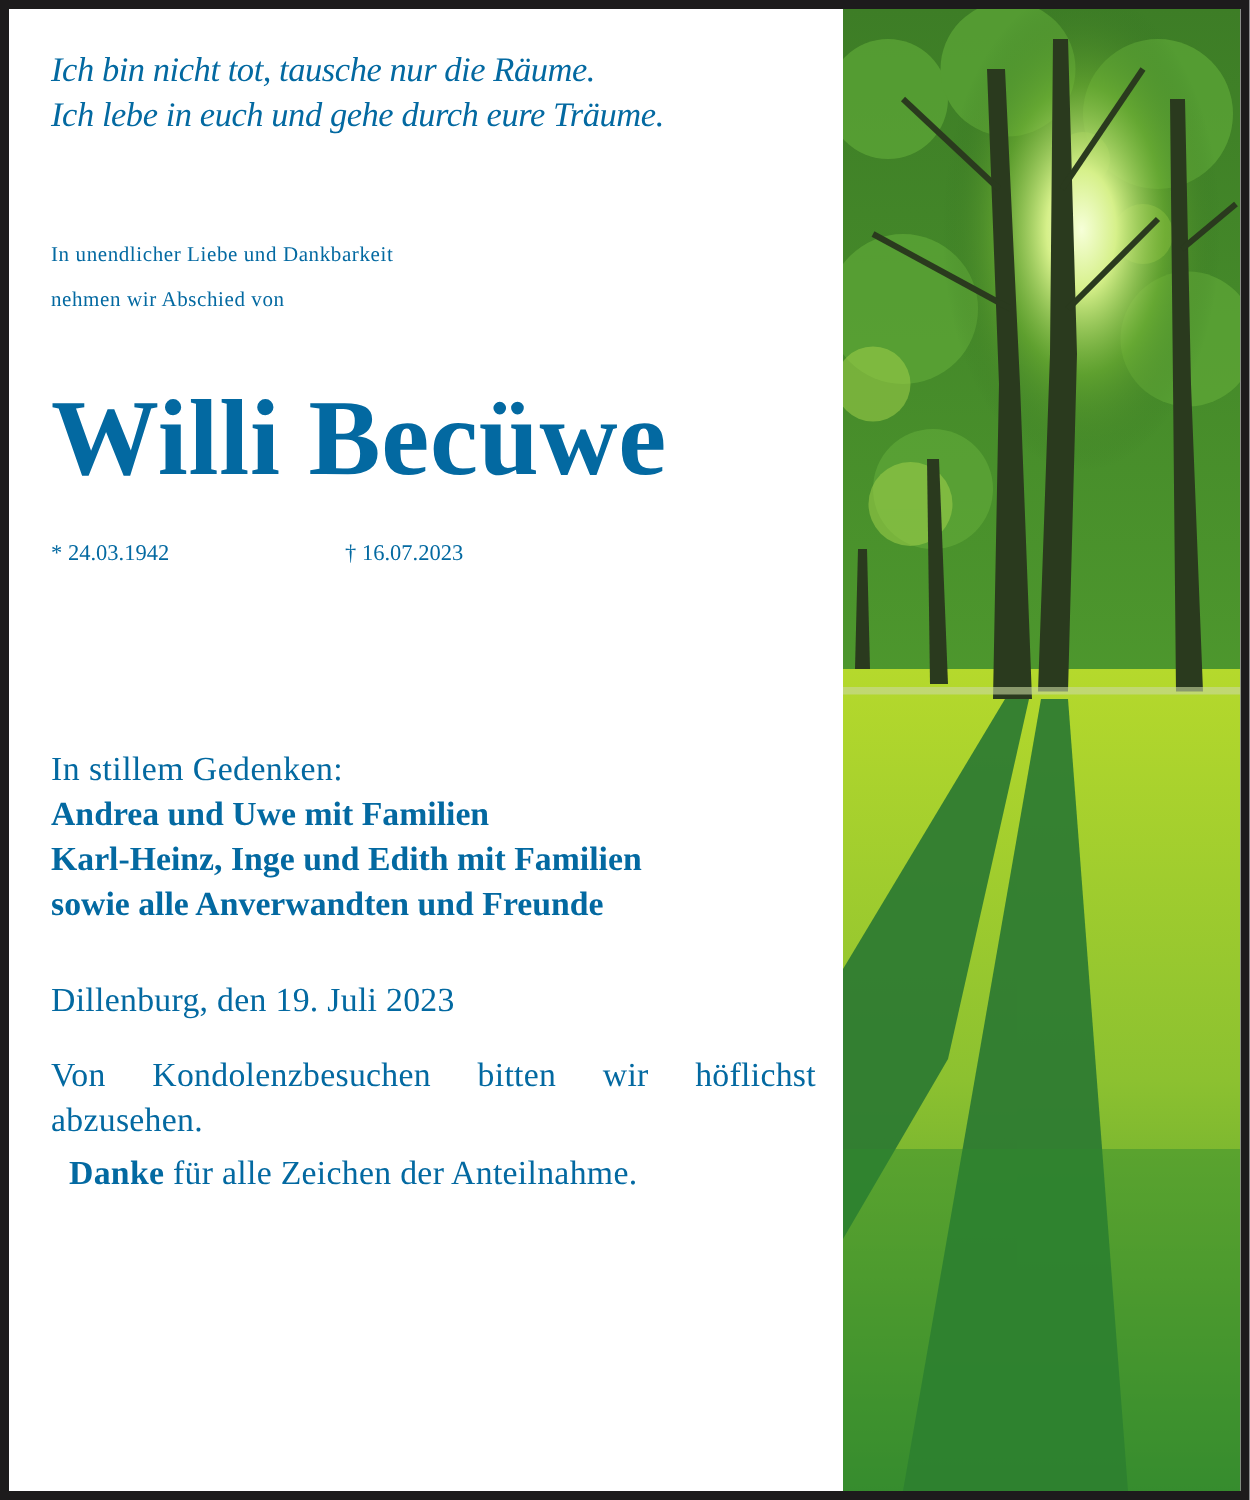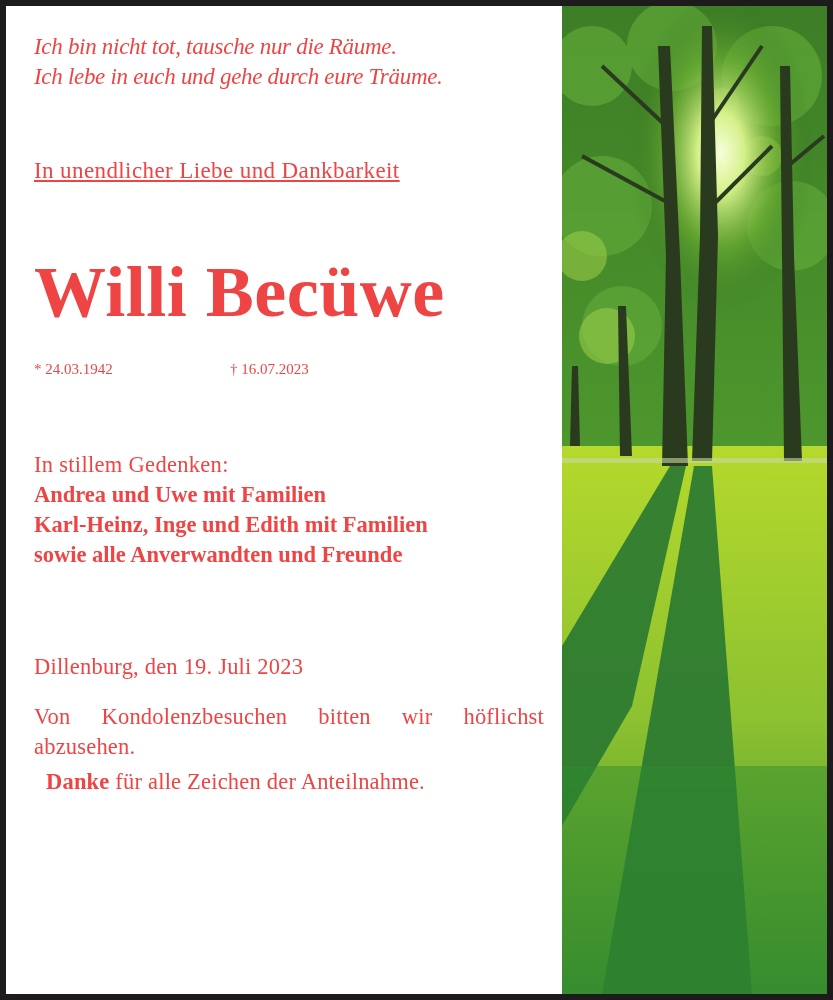--- a/index.html
+++ b/index.html
@@ -3,45 +3,44 @@
 <meta charset="utf-8">
 <style>
   html, body { margin: 0; padding: 0; }
   body { width: 833px; height: 1000px; background: #1d1b1c; position: relative; overflow: hidden; }
   .card {
     position: absolute; left: 6px; top: 6px; width: 821px; height: 988px;
     background: #ffffff; overflow: hidden;
   }
   .text-col {
     position: absolute; left: 0; top: 0; width: 556px; height: 988px;
-    font-family: "Liberation Serif", "DejaVu Serif", serif; color: #ef4444;
+    font-family: "Liberation Serif", "DejaVu Serif", serif; color: #0369a1;
   }
   .motto {
     position: absolute; left: 28px; top: 26px; font-style: italic;
     font-size: 23px; line-height: 30px; letter-spacing: -0.3px;
   }
   .motto div { white-space: nowrap; }
   .intro {
-    position: absolute; left: 28px; top: 150px; font-size: 23px; line-height: 30px;
+    position: absolute; left: 28px; top: 150px; font-size: 14px; line-height: 30px;
     letter-spacing: 0.4px;
-    text-decoration: underline;
   }
   .name {
     position: absolute; left: 28px; top: 250px; font-size: 72px; font-weight: bold;
     line-height: 72px; letter-spacing: 0.5px; white-space: nowrap;
   }
   .dates {
     position: absolute; left: 28px; top: 348px; font-size: 15px; line-height: 30px;
     white-space: nowrap;
   }
   .dates .born { display: inline-block; width: 196px; }
   .mourn {
     position: absolute; left: 28px; top: 444px; font-size: 22.5px; line-height: 30px;
   }
-  .mourn .lbl { letter-spacing: 0.3px; }
+  .mourn .lbl { letter-spacing: 0.3px; margin-top: 48px; }
   .mourn .fam { font-weight: bold; white-space: nowrap; }
   .place {
     position: absolute; left: 28px; top: 646px; font-size: 22.5px; line-height: 30px;
     letter-spacing: 0.2px;
     text-align: right;
   }
   .notes {
     position: absolute; left: 28px; top: 696px; width: 510px; font-size: 22.5px;
     line-height: 30px; text-align: justify; letter-spacing: 0.2px;
   }
@@ -58,20 +57,21 @@
 
 <div class="card">
   <div class="text-col">
     <div class="motto">
       <div>Ich bin nicht tot, tausche nur die Räume.</div>
       <div>Ich lebe in euch und gehe durch eure Träume.</div>
     </div>
 
     <div class="intro">
       <div>In unendlicher Liebe und Dankbarkeit</div>
+      <div>nehmen wir Abschied von</div>
     </div>
 
     <div class="name">Willi Becüwe</div>
 
     <div class="dates">
       <span class="born">* 24.03.1942</span><span>† 16.07.2023</span>
     </div>
 
     <div class="mourn">
       <div class="lbl">In stillem Gedenken:</div>

